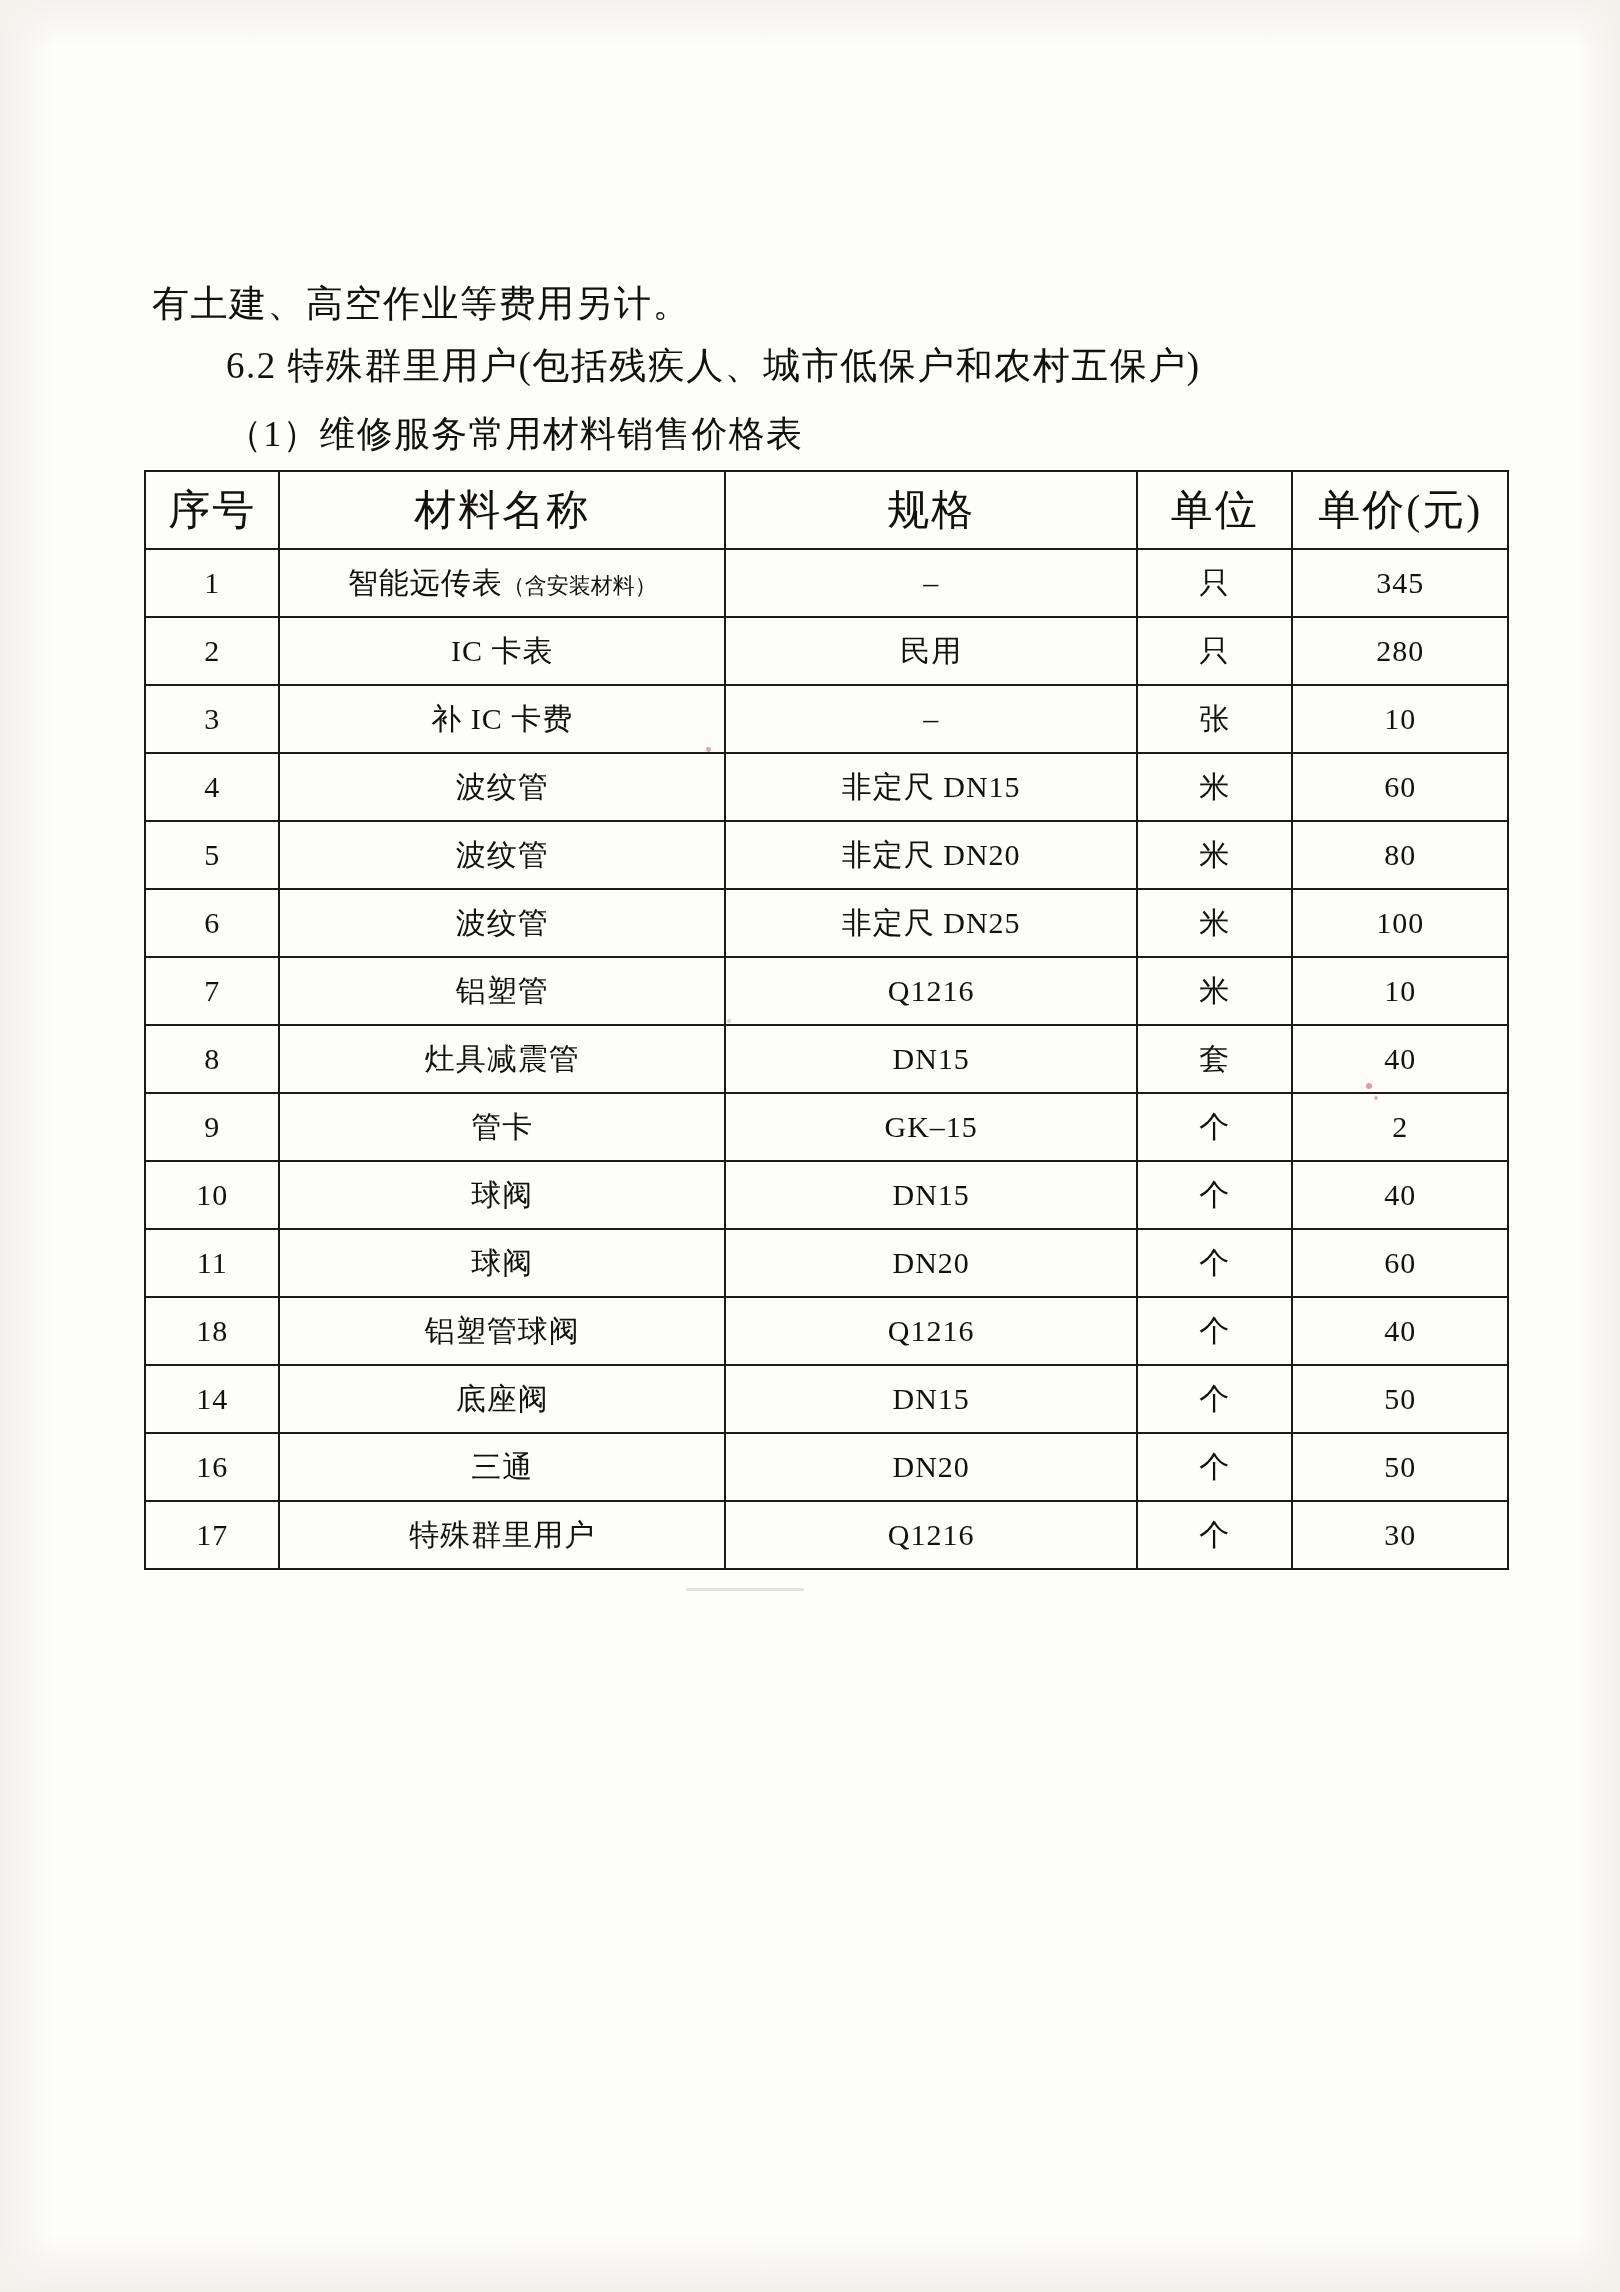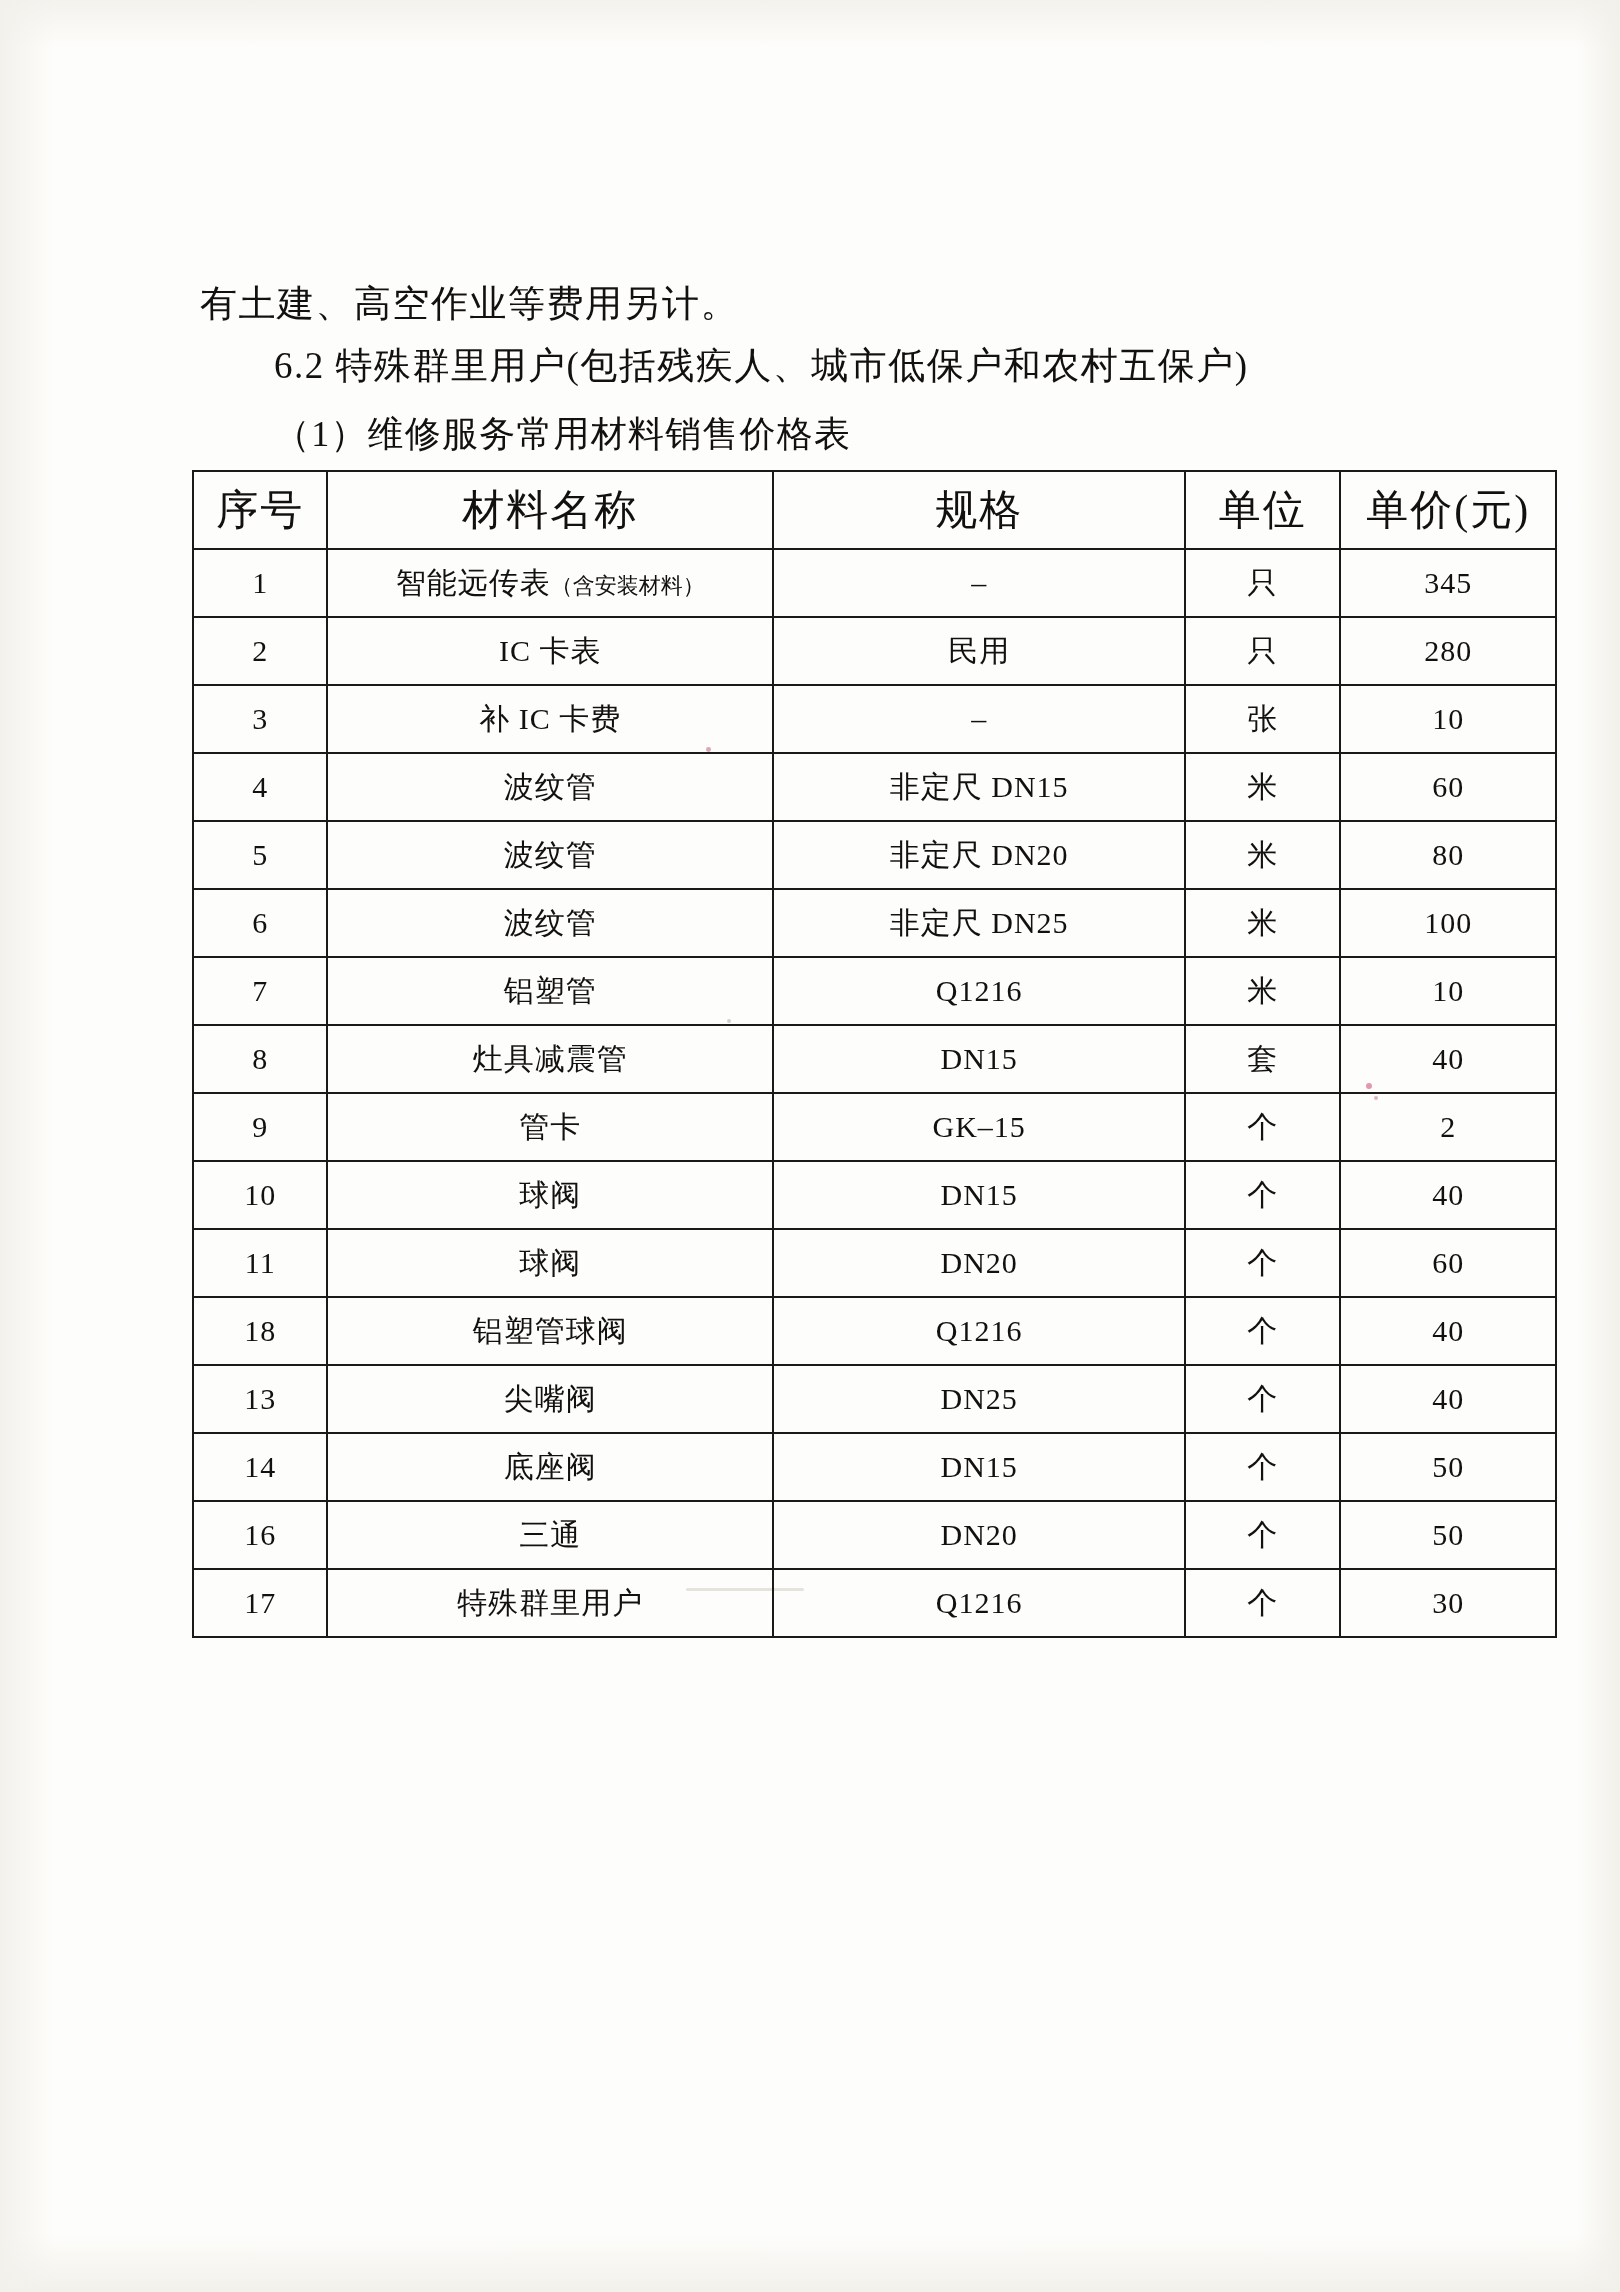--- a/index.html
+++ b/index.html
@@ -32,21 +32,20 @@
       linear-gradient(-90deg, #f2f0ea 0px, rgba(253,253,251,0) 44px),
       linear-gradient(180deg, #f4f2ed 0px, rgba(253,253,251,0) 49px),
       linear-gradient(0deg, #f2f0eb 0px, rgba(253,253,251,0) 59px);
     pointer-events: none;
   }
   .content {
     position: absolute;
     left: 152px;
     top: 274px;
     width: 1333px;
-    margin-left: 48px;
   }
   .para {
     font-size: 37px;
     line-height: 1.62;
     letter-spacing: 1.5px;
     color: #12110f;
     margin: 0 0 5.9px 0;
     white-space: pre-wrap;
   }
   .para.indent {
@@ -227,27 +226,20 @@
           <td class="num">60</td>
         </tr>
         <tr>
           <td class="num">18</td>
           <td><span>铝塑管球阀</span><span class="small-note"></span></td>
           <td class="num">Q1216</td>
           <td>个</td>
           <td class="num">40</td>
         </tr>
         <tr>
-          <td class="num">13</td>
-          <td><span>尖嘴阀</span><span class="small-note"></span></td>
-          <td class="num">DN25</td>
-          <td>个</td>
-          <td class="num">40</td>
-        </tr>
-        <tr>
           <td class="num">14</td>
           <td><span>底座阀</span><span class="small-note"></span></td>
           <td class="num">DN15</td>
           <td>个</td>
           <td class="num">50</td>
         </tr>
         <tr>
           <td class="num">16</td>
           <td><span>三通</span><span class="small-note"></span></td>
           <td class="num">DN20</td>

